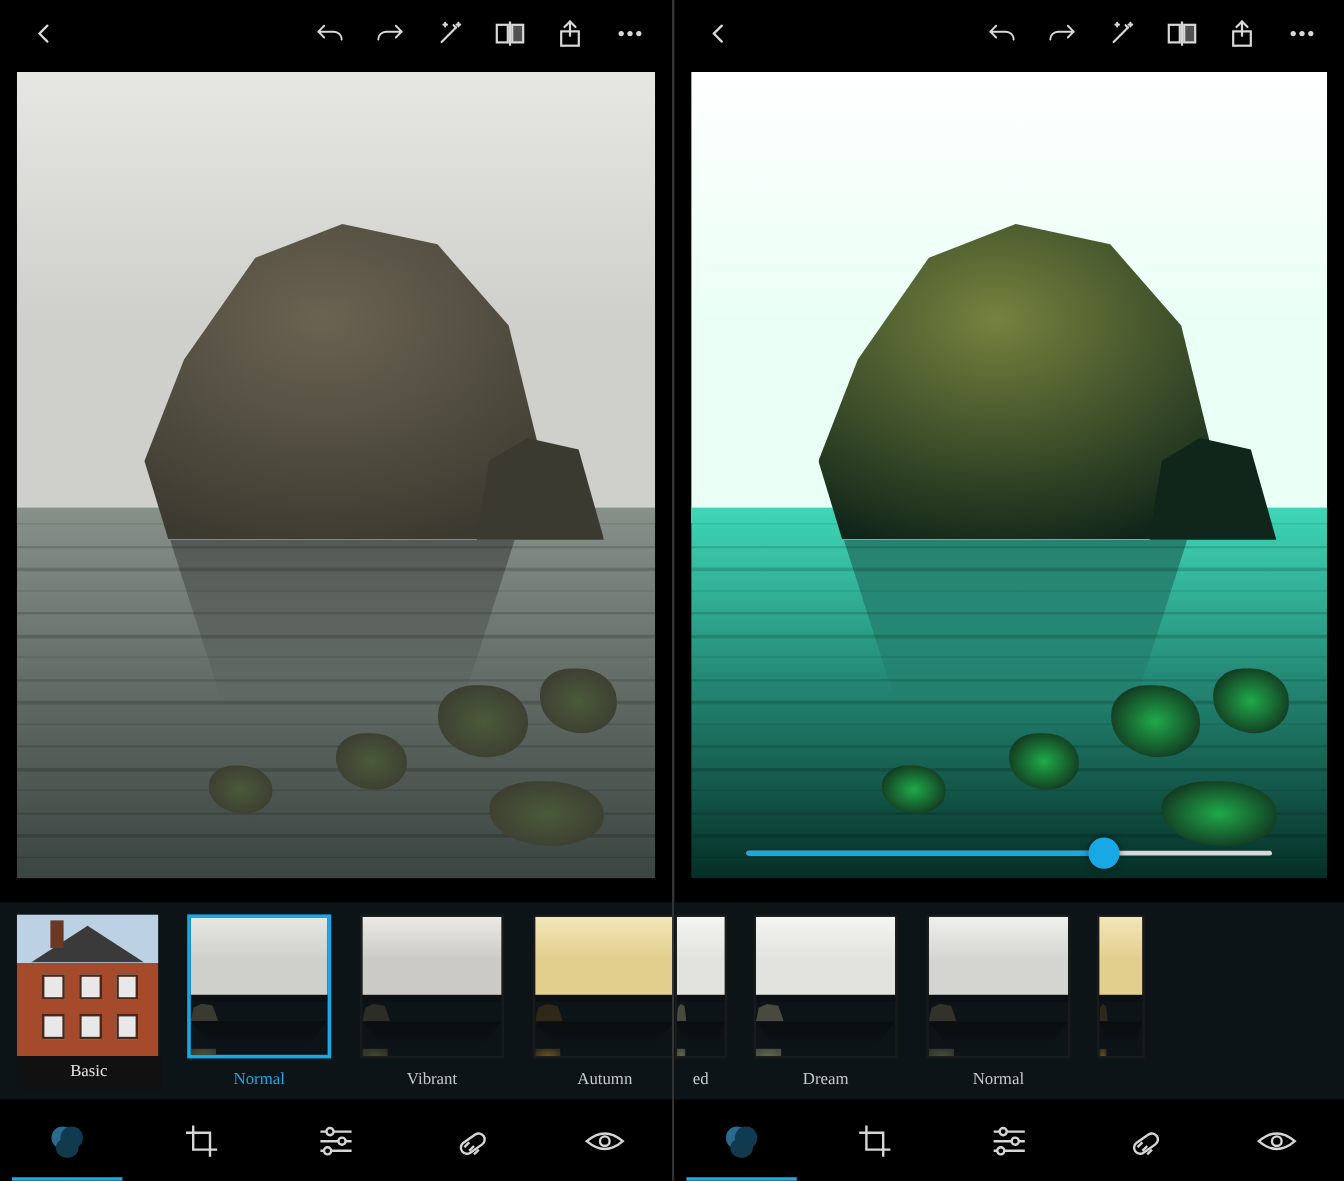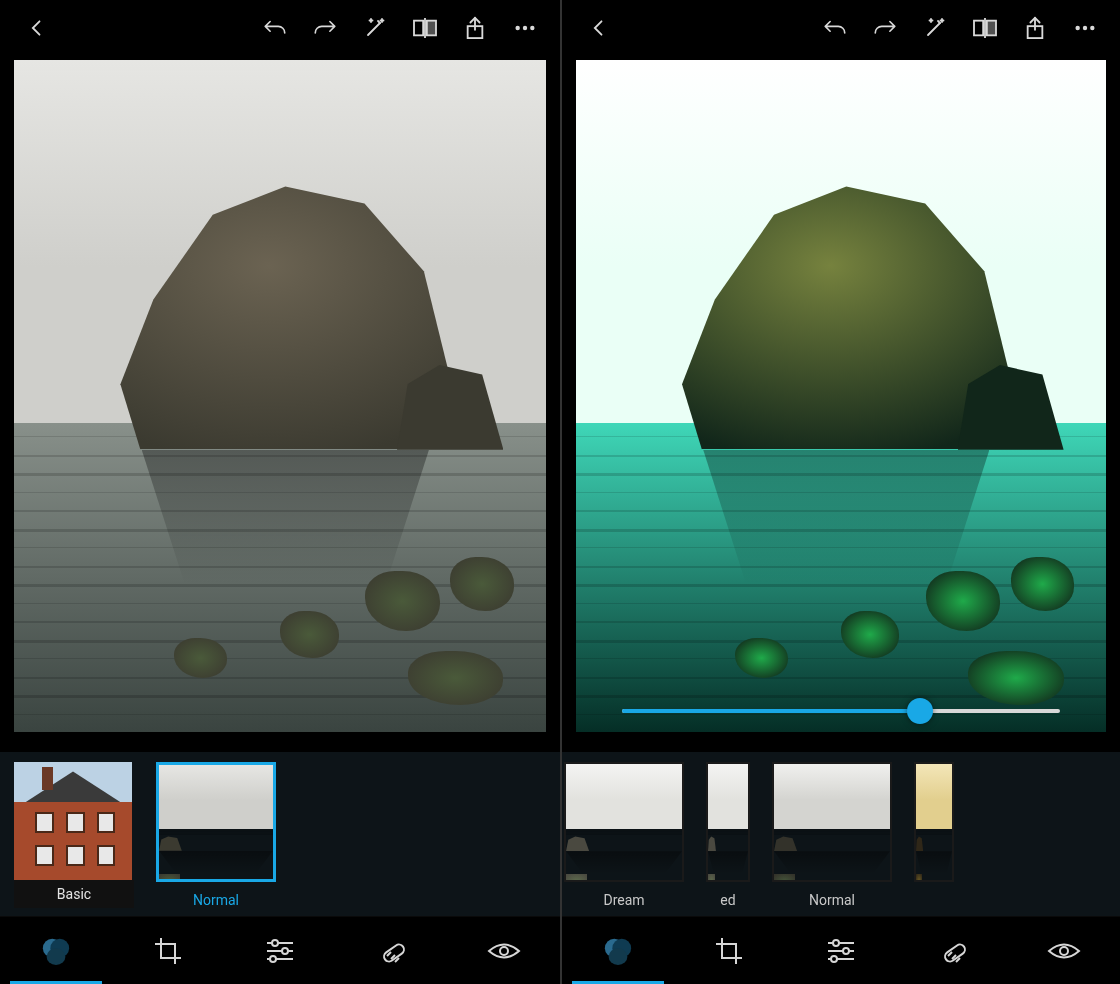--- a/index.html
+++ b/index.html
@@ -1,18 +1,18 @@
 <!DOCTYPE html>
 <html><head>
 <meta charset="utf-8">
 <style>
   * { box-sizing: border-box; margin: 0; padding: 0; }
   html, body { width: 1120px; height: 984px; background: #1a1a1a; font-family: -apple-system, "Segoe UI", Roboto, sans-serif; overflow: hidden; }
   .stage { display: flex; width: 1120px; height: 984px; }
-  .pane { width: 560px; height: 984px; background: #000; display: flex; flex-direction: column; position: relative; }
+  .pane { width: 560px; height: 984px; background: #000; display: flex; flex-direction: column; position: relative; font-family: Liberation Serif, serif; }
   .pane + .pane { border-left: 2px solid #333; }
 
   
   .topbar { height: 56px; display: flex; align-items: center; padding: 0 14px 0 16px; gap: 8px; }
   .topbar .spacer { flex: 1; }
   .ticon { width: 42px; height: 42px; display: flex; align-items: center; justify-content: center; color: #d9d9d9; cursor: pointer; }
   .ticon svg { display: block; }
 
   
   .canvas { flex: 1; display: flex; align-items: center; justify-content: center; position: relative; padding: 4px 14px 20px 14px; }
@@ -172,20 +172,58 @@
                 <div class="ripple" style="top: 85.3333%; background: rgba(0, 0, 0, 0.14); height: 1px;"></div>
                 <div class="ripple" style="top: 92.6667%; background: rgba(0, 0, 0, 0.16); height: 1px;"></div>
                 <div class="rock" style="inset: 18% 18% 40% 20%; background: radial-gradient(120% 100% at 45% 30%, rgb(107, 99, 82) 0%, rgb(59, 58, 48) 70%); clip-path: polygon(6% 95%, 0% 72%, 10% 42%, 28% 12%, 50% 2%, 74% 8%, 92% 32%, 100% 70%, 96% 95%);"></div>
                 <div class="rock" style="left: 72%; width: 20%; top: 44%; height: 14%; background: rgb(59, 58, 48); clip-path: polygon(0px 100%, 10% 30%, 40% 10%, 80% 20%, 100% 100%);"></div>
                 <div class="rock" style="left: 24%; right: 22%; top: 58%; height: 20%; background: linear-gradient(rgba(0, 0, 0, 0.35), rgba(0, 0, 0, 0)); clip-path: polygon(0px 0px, 100% 0px, 85% 100%, 15% 100%);"></div>
                 <div class="mossy" style="left: 62%; top: 74%; width: 18%; height: 12%; background: radial-gradient(rgb(74, 90, 58) 0%, rgb(59, 58, 48) 90%);"></div>
               </div>
             </div>
           <div class="label">Normal</div>
         </div>
+        <div class="filter-item">
+          <div class="thumb">
+              <div class="mini" id="mini-l-1">
+                <div class="sky" style="background: linear-gradient(rgb(236, 234, 228) 0%, rgb(203, 202, 196) 55%); height: 56%;"></div>
+                <div class="water" style="top: 54%; background: linear-gradient(rgb(126, 136, 130) 0%, rgb(51, 61, 57) 100%);"></div>
+                <div class="ripple" style="top: 56%; background: rgba(0, 0, 0, 0.12); height: 1px;"></div>
+                <div class="ripple" style="top: 63.3333%; background: rgba(0, 0, 0, 0.14); height: 1px;"></div>
+                <div class="ripple" style="top: 70.6667%; background: rgba(0, 0, 0, 0.16); height: 1px;"></div>
+                <div class="ripple" style="top: 78%; background: rgba(0, 0, 0, 0.12); height: 1px;"></div>
+                <div class="ripple" style="top: 85.3333%; background: rgba(0, 0, 0, 0.14); height: 1px;"></div>
+                <div class="ripple" style="top: 92.6667%; background: rgba(0, 0, 0, 0.16); height: 1px;"></div>
+                <div class="rock" style="inset: 18% 18% 40% 20%; background: radial-gradient(120% 100% at 45% 30%, rgb(93, 87, 72) 0%, rgb(46, 45, 37) 70%); clip-path: polygon(6% 95%, 0% 72%, 10% 42%, 28% 12%, 50% 2%, 74% 8%, 92% 32%, 100% 70%, 96% 95%);"></div>
+                <div class="rock" style="left: 72%; width: 20%; top: 44%; height: 14%; background: rgb(46, 45, 37); clip-path: polygon(0px 100%, 10% 30%, 40% 10%, 80% 20%, 100% 100%);"></div>
+                <div class="rock" style="left: 24%; right: 22%; top: 58%; height: 20%; background: linear-gradient(rgba(0, 0, 0, 0.35), rgba(0, 0, 0, 0)); clip-path: polygon(0px 0px, 100% 0px, 85% 100%, 15% 100%);"></div>
+                <div class="mossy" style="left: 62%; top: 74%; width: 18%; height: 12%; background: radial-gradient(rgb(63, 80, 48) 0%, rgb(46, 45, 37) 90%);"></div>
+              </div>
+            </div>
+          <div class="label">Vibrant</div>
+        </div>
+        <div class="filter-item">
+          <div class="thumb">
+              <div class="mini" id="mini-l-2">
+                <div class="sky" style="background: linear-gradient(rgb(243, 230, 184) 0%, rgb(226, 207, 142) 55%); height: 56%;"></div>
+                <div class="water" style="top: 54%; background: linear-gradient(rgb(143, 130, 88) 0%, rgb(74, 64, 38) 100%);"></div>
+                <div class="ripple" style="top: 56%; background: rgba(0, 0, 0, 0.12); height: 1px;"></div>
+                <div class="ripple" style="top: 63.3333%; background: rgba(0, 0, 0, 0.14); height: 1px;"></div>
+                <div class="ripple" style="top: 70.6667%; background: rgba(0, 0, 0, 0.16); height: 1px;"></div>
+                <div class="ripple" style="top: 78%; background: rgba(0, 0, 0, 0.12); height: 1px;"></div>
+                <div class="ripple" style="top: 85.3333%; background: rgba(0, 0, 0, 0.14); height: 1px;"></div>
+                <div class="ripple" style="top: 92.6667%; background: rgba(0, 0, 0, 0.16); height: 1px;"></div>
+                <div class="rock" style="inset: 18% 18% 40% 20%; background: radial-gradient(120% 100% at 45% 30%, rgb(90, 74, 46) 0%, rgb(47, 39, 24) 70%); clip-path: polygon(6% 95%, 0% 72%, 10% 42%, 28% 12%, 50% 2%, 74% 8%, 92% 32%, 100% 70%, 96% 95%);"></div>
+                <div class="rock" style="left: 72%; width: 20%; top: 44%; height: 14%; background: rgb(47, 39, 24); clip-path: polygon(0px 100%, 10% 30%, 40% 10%, 80% 20%, 100% 100%);"></div>
+                <div class="rock" style="left: 24%; right: 22%; top: 58%; height: 20%; background: linear-gradient(rgba(0, 0, 0, 0.35), rgba(0, 0, 0, 0)); clip-path: polygon(0px 0px, 100% 0px, 85% 100%, 15% 100%);"></div>
+                <div class="mossy" style="left: 62%; top: 74%; width: 18%; height: 12%; background: radial-gradient(rgb(106, 90, 36) 0%, rgb(47, 39, 24) 90%);"></div>
+              </div>
+            </div>
+          <div class="label">Autumn</div>
+        </div>
       </div>
     </div>
 
     <div class="toolbar">
       <div class="btn active">
         <svg width="34" height="30" viewBox="0 0 36 32">
             <circle cx="14" cy="13" r="10" fill="#2a6a8e"></circle>
             <circle cx="22" cy="13" r="10" fill="#0f3b52"></circle>
             <ellipse cx="18" cy="22" rx="10" ry="9" fill="#123a4d"></ellipse>
           </svg>
@@ -304,57 +342,57 @@
       <div class="slider">
         <div class="track">
           <div class="fill" id="slider-fill" style="width: 68%;"></div>
           <div class="thumb" id="slider-thumb" style="left: 68%;"></div>
         </div>
       </div>
     </div>
 
     <div class="strip">
       <div class="row" style="padding-left:0">
-        <div class="filter-item">
-          <div class="thumb">
-              <div class="mini" id="mini-r-0">
-                <div class="sky" style="background: linear-gradient(rgb(244, 244, 242) 0%, rgb(226, 226, 222) 55%); height: 56%;"></div>
-                <div class="water" style="top: 54%; background: linear-gradient(rgb(170, 178, 173) 0%, rgb(97, 106, 102) 100%);"></div>
-                <div class="ripple" style="top: 56%; background: rgba(0, 0, 0, 0.12); height: 1px;"></div>
-                <div class="ripple" style="top: 63.3333%; background: rgba(0, 0, 0, 0.14); height: 1px;"></div>
-                <div class="ripple" style="top: 70.6667%; background: rgba(0, 0, 0, 0.16); height: 1px;"></div>
-                <div class="ripple" style="top: 78%; background: rgba(0, 0, 0, 0.12); height: 1px;"></div>
-                <div class="ripple" style="top: 85.3333%; background: rgba(0, 0, 0, 0.14); height: 1px;"></div>
-                <div class="ripple" style="top: 92.6667%; background: rgba(0, 0, 0, 0.16); height: 1px;"></div>
-                <div class="rock" style="inset: 18% 18% 40% 20%; background: radial-gradient(120% 100% at 45% 30%, rgb(122, 116, 102) 0%, rgb(74, 73, 64) 70%); clip-path: polygon(6% 95%, 0% 72%, 10% 42%, 28% 12%, 50% 2%, 74% 8%, 92% 32%, 100% 70%, 96% 95%);"></div>
-                <div class="rock" style="left: 72%; width: 20%; top: 44%; height: 14%; background: rgb(74, 73, 64); clip-path: polygon(0px 100%, 10% 30%, 40% 10%, 80% 20%, 100% 100%);"></div>
-                <div class="rock" style="left: 24%; right: 22%; top: 58%; height: 20%; background: linear-gradient(rgba(0, 0, 0, 0.35), rgba(0, 0, 0, 0)); clip-path: polygon(0px 0px, 100% 0px, 85% 100%, 15% 100%);"></div>
-                <div class="mossy" style="left: 62%; top: 74%; width: 18%; height: 12%; background: radial-gradient(rgb(92, 106, 76) 0%, rgb(74, 73, 64) 90%);"></div>
-              </div>
-            </div>
-          <div class="label">Dream</div>
-        </div>
         <div class="filter-item narrow" style="width:44px;">
           <div class="thumb" style="width:44px;">
               <div class="mini" id="mini-r-edge">
                 <div class="sky" style="background: linear-gradient(rgb(244, 244, 242) 0%, rgb(226, 226, 222) 55%); height: 56%;"></div>
                 <div class="water" style="top: 54%; background: linear-gradient(rgb(170, 178, 173) 0%, rgb(97, 106, 102) 100%);"></div>
                 <div class="ripple" style="top: 56%; background: rgba(0, 0, 0, 0.12); height: 1px;"></div>
                 <div class="ripple" style="top: 63.3333%; background: rgba(0, 0, 0, 0.14); height: 1px;"></div>
                 <div class="ripple" style="top: 70.6667%; background: rgba(0, 0, 0, 0.16); height: 1px;"></div>
                 <div class="ripple" style="top: 78%; background: rgba(0, 0, 0, 0.12); height: 1px;"></div>
                 <div class="ripple" style="top: 85.3333%; background: rgba(0, 0, 0, 0.14); height: 1px;"></div>
                 <div class="ripple" style="top: 92.6667%; background: rgba(0, 0, 0, 0.16); height: 1px;"></div>
                 <div class="rock" style="inset: 18% 18% 40% 20%; background: radial-gradient(120% 100% at 45% 30%, rgb(122, 116, 102) 0%, rgb(74, 73, 64) 70%); clip-path: polygon(6% 95%, 0% 72%, 10% 42%, 28% 12%, 50% 2%, 74% 8%, 92% 32%, 100% 70%, 96% 95%);"></div>
                 <div class="rock" style="left: 72%; width: 20%; top: 44%; height: 14%; background: rgb(74, 73, 64); clip-path: polygon(0px 100%, 10% 30%, 40% 10%, 80% 20%, 100% 100%);"></div>
                 <div class="rock" style="left: 24%; right: 22%; top: 58%; height: 20%; background: linear-gradient(rgba(0, 0, 0, 0.35), rgba(0, 0, 0, 0)); clip-path: polygon(0px 0px, 100% 0px, 85% 100%, 15% 100%);"></div>
                 <div class="mossy" style="left: 62%; top: 74%; width: 18%; height: 12%; background: radial-gradient(rgb(92, 106, 76) 0%, rgb(74, 73, 64) 90%);"></div>
               </div>
             </div>
           <div class="label">ed</div>
+        </div>
+        <div class="filter-item">
+          <div class="thumb">
+              <div class="mini" id="mini-r-0">
+                <div class="sky" style="background: linear-gradient(rgb(244, 244, 242) 0%, rgb(226, 226, 222) 55%); height: 56%;"></div>
+                <div class="water" style="top: 54%; background: linear-gradient(rgb(170, 178, 173) 0%, rgb(97, 106, 102) 100%);"></div>
+                <div class="ripple" style="top: 56%; background: rgba(0, 0, 0, 0.12); height: 1px;"></div>
+                <div class="ripple" style="top: 63.3333%; background: rgba(0, 0, 0, 0.14); height: 1px;"></div>
+                <div class="ripple" style="top: 70.6667%; background: rgba(0, 0, 0, 0.16); height: 1px;"></div>
+                <div class="ripple" style="top: 78%; background: rgba(0, 0, 0, 0.12); height: 1px;"></div>
+                <div class="ripple" style="top: 85.3333%; background: rgba(0, 0, 0, 0.14); height: 1px;"></div>
+                <div class="ripple" style="top: 92.6667%; background: rgba(0, 0, 0, 0.16); height: 1px;"></div>
+                <div class="rock" style="inset: 18% 18% 40% 20%; background: radial-gradient(120% 100% at 45% 30%, rgb(122, 116, 102) 0%, rgb(74, 73, 64) 70%); clip-path: polygon(6% 95%, 0% 72%, 10% 42%, 28% 12%, 50% 2%, 74% 8%, 92% 32%, 100% 70%, 96% 95%);"></div>
+                <div class="rock" style="left: 72%; width: 20%; top: 44%; height: 14%; background: rgb(74, 73, 64); clip-path: polygon(0px 100%, 10% 30%, 40% 10%, 80% 20%, 100% 100%);"></div>
+                <div class="rock" style="left: 24%; right: 22%; top: 58%; height: 20%; background: linear-gradient(rgba(0, 0, 0, 0.35), rgba(0, 0, 0, 0)); clip-path: polygon(0px 0px, 100% 0px, 85% 100%, 15% 100%);"></div>
+                <div class="mossy" style="left: 62%; top: 74%; width: 18%; height: 12%; background: radial-gradient(rgb(92, 106, 76) 0%, rgb(74, 73, 64) 90%);"></div>
+              </div>
+            </div>
+          <div class="label">Dream</div>
         </div>
         <div class="filter-item">
           <div class="thumb">
               <div class="mini" id="mini-r-2">
                 <div class="sky" style="background: linear-gradient(rgb(240, 240, 238) 0%, rgb(212, 212, 208) 55%); height: 56%;"></div>
                 <div class="water" style="top: 54%; background: linear-gradient(rgb(124, 134, 128) 0%, rgb(48, 58, 54) 100%);"></div>
                 <div class="ripple" style="top: 56%; background: rgba(0, 0, 0, 0.12); height: 1px;"></div>
                 <div class="ripple" style="top: 63.3333%; background: rgba(0, 0, 0, 0.14); height: 1px;"></div>
                 <div class="ripple" style="top: 70.6667%; background: rgba(0, 0, 0, 0.16); height: 1px;"></div>
                 <div class="ripple" style="top: 78%; background: rgba(0, 0, 0, 0.12); height: 1px;"></div>

